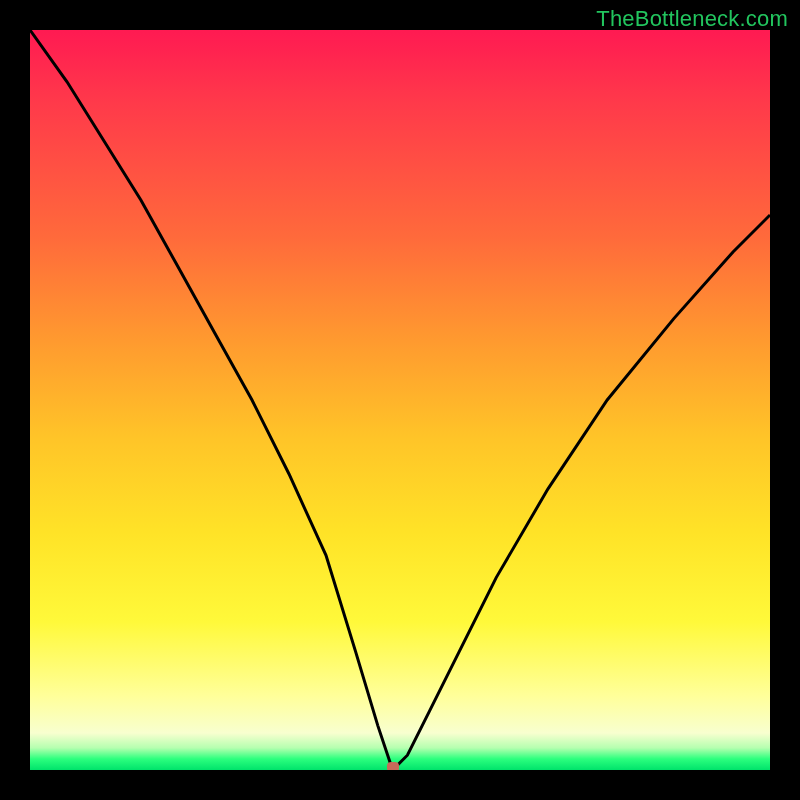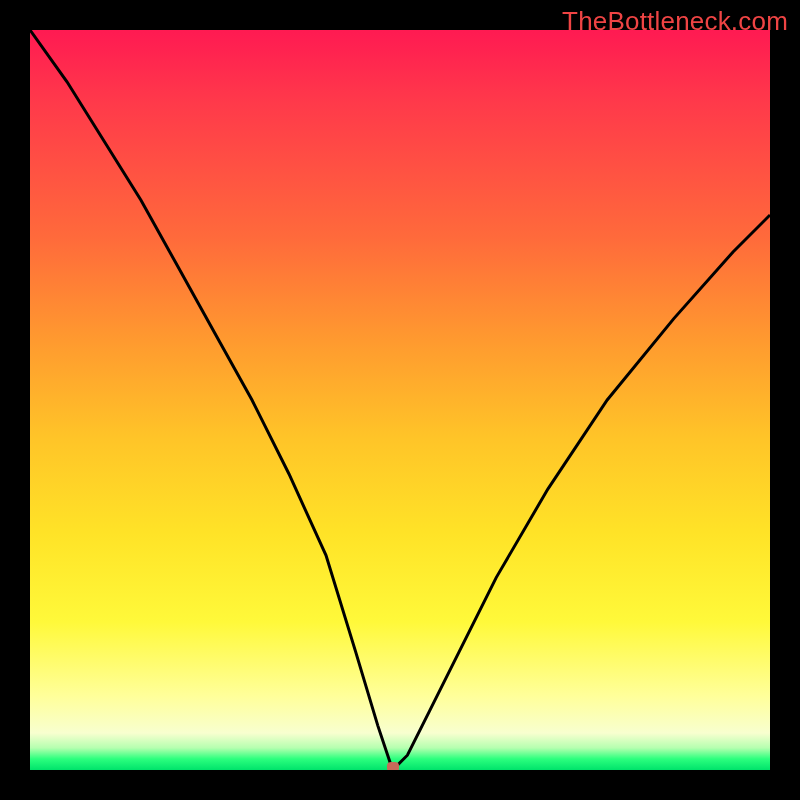--- a/index.html
+++ b/index.html
@@ -63,22 +63,22 @@
     position: absolute;
     width: 12px;
     height: 10px;
     border-radius: 4px;
     transform: translate(-50%, -50%);
   }
   .watermark {
     position: absolute;
     top: 6px;
     right: 12px;
-    color: #ef4444;
-    font-size: 26px;
+    color: #22c55e;
+    font-size: 22px;
     letter-spacing: 0.2px;
     font-weight: 500;
   }
 </style>
 </head>
 <body>
 
 <div class="frame">
   <div class="watermark">TheBottleneck.com</div>
 

